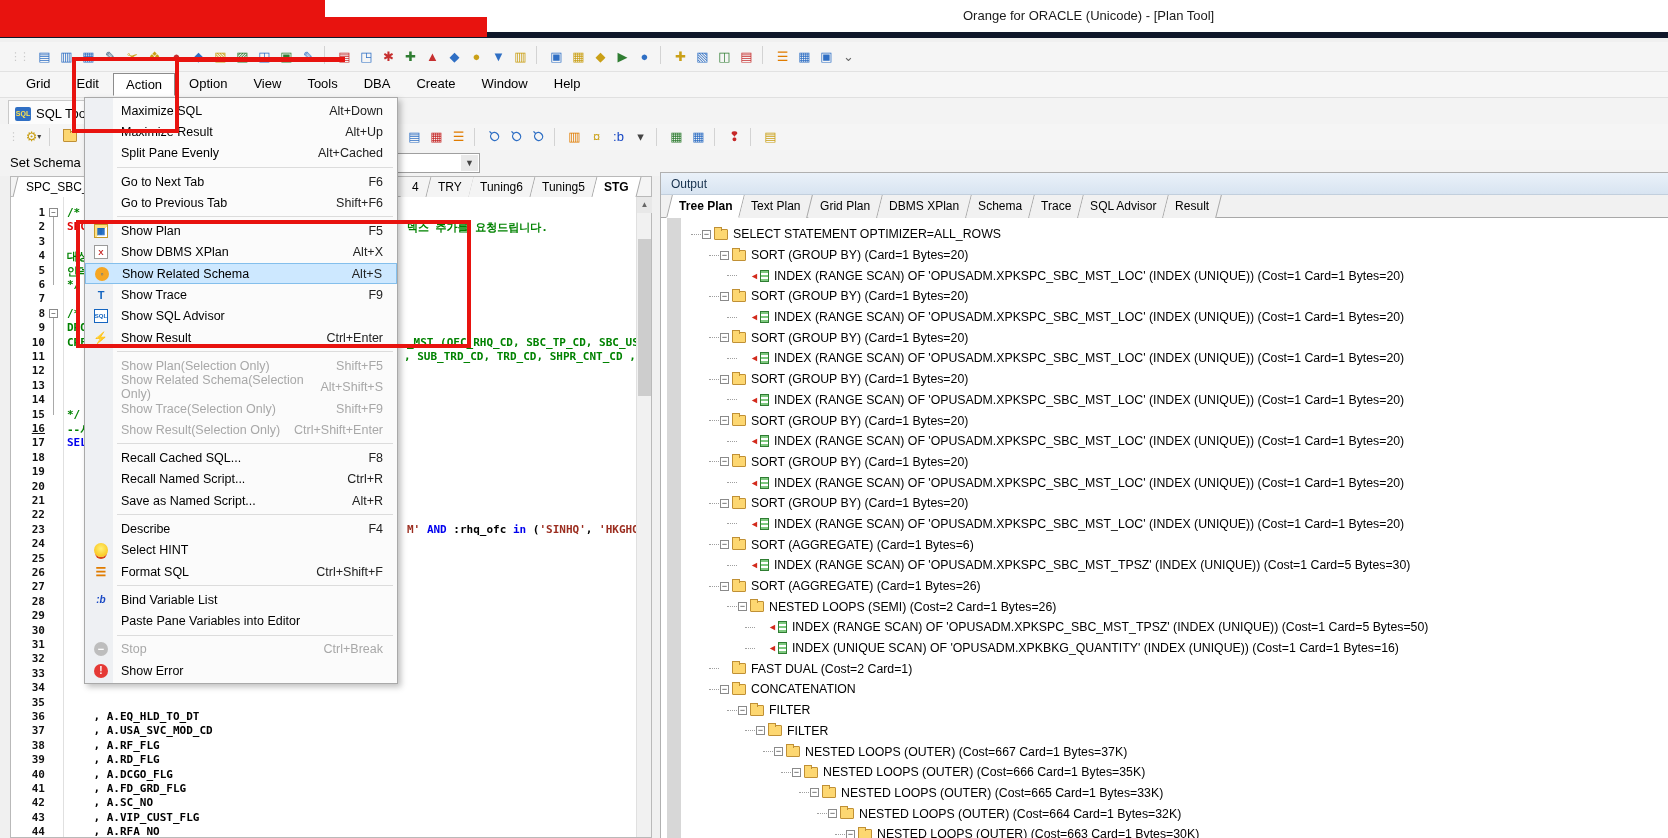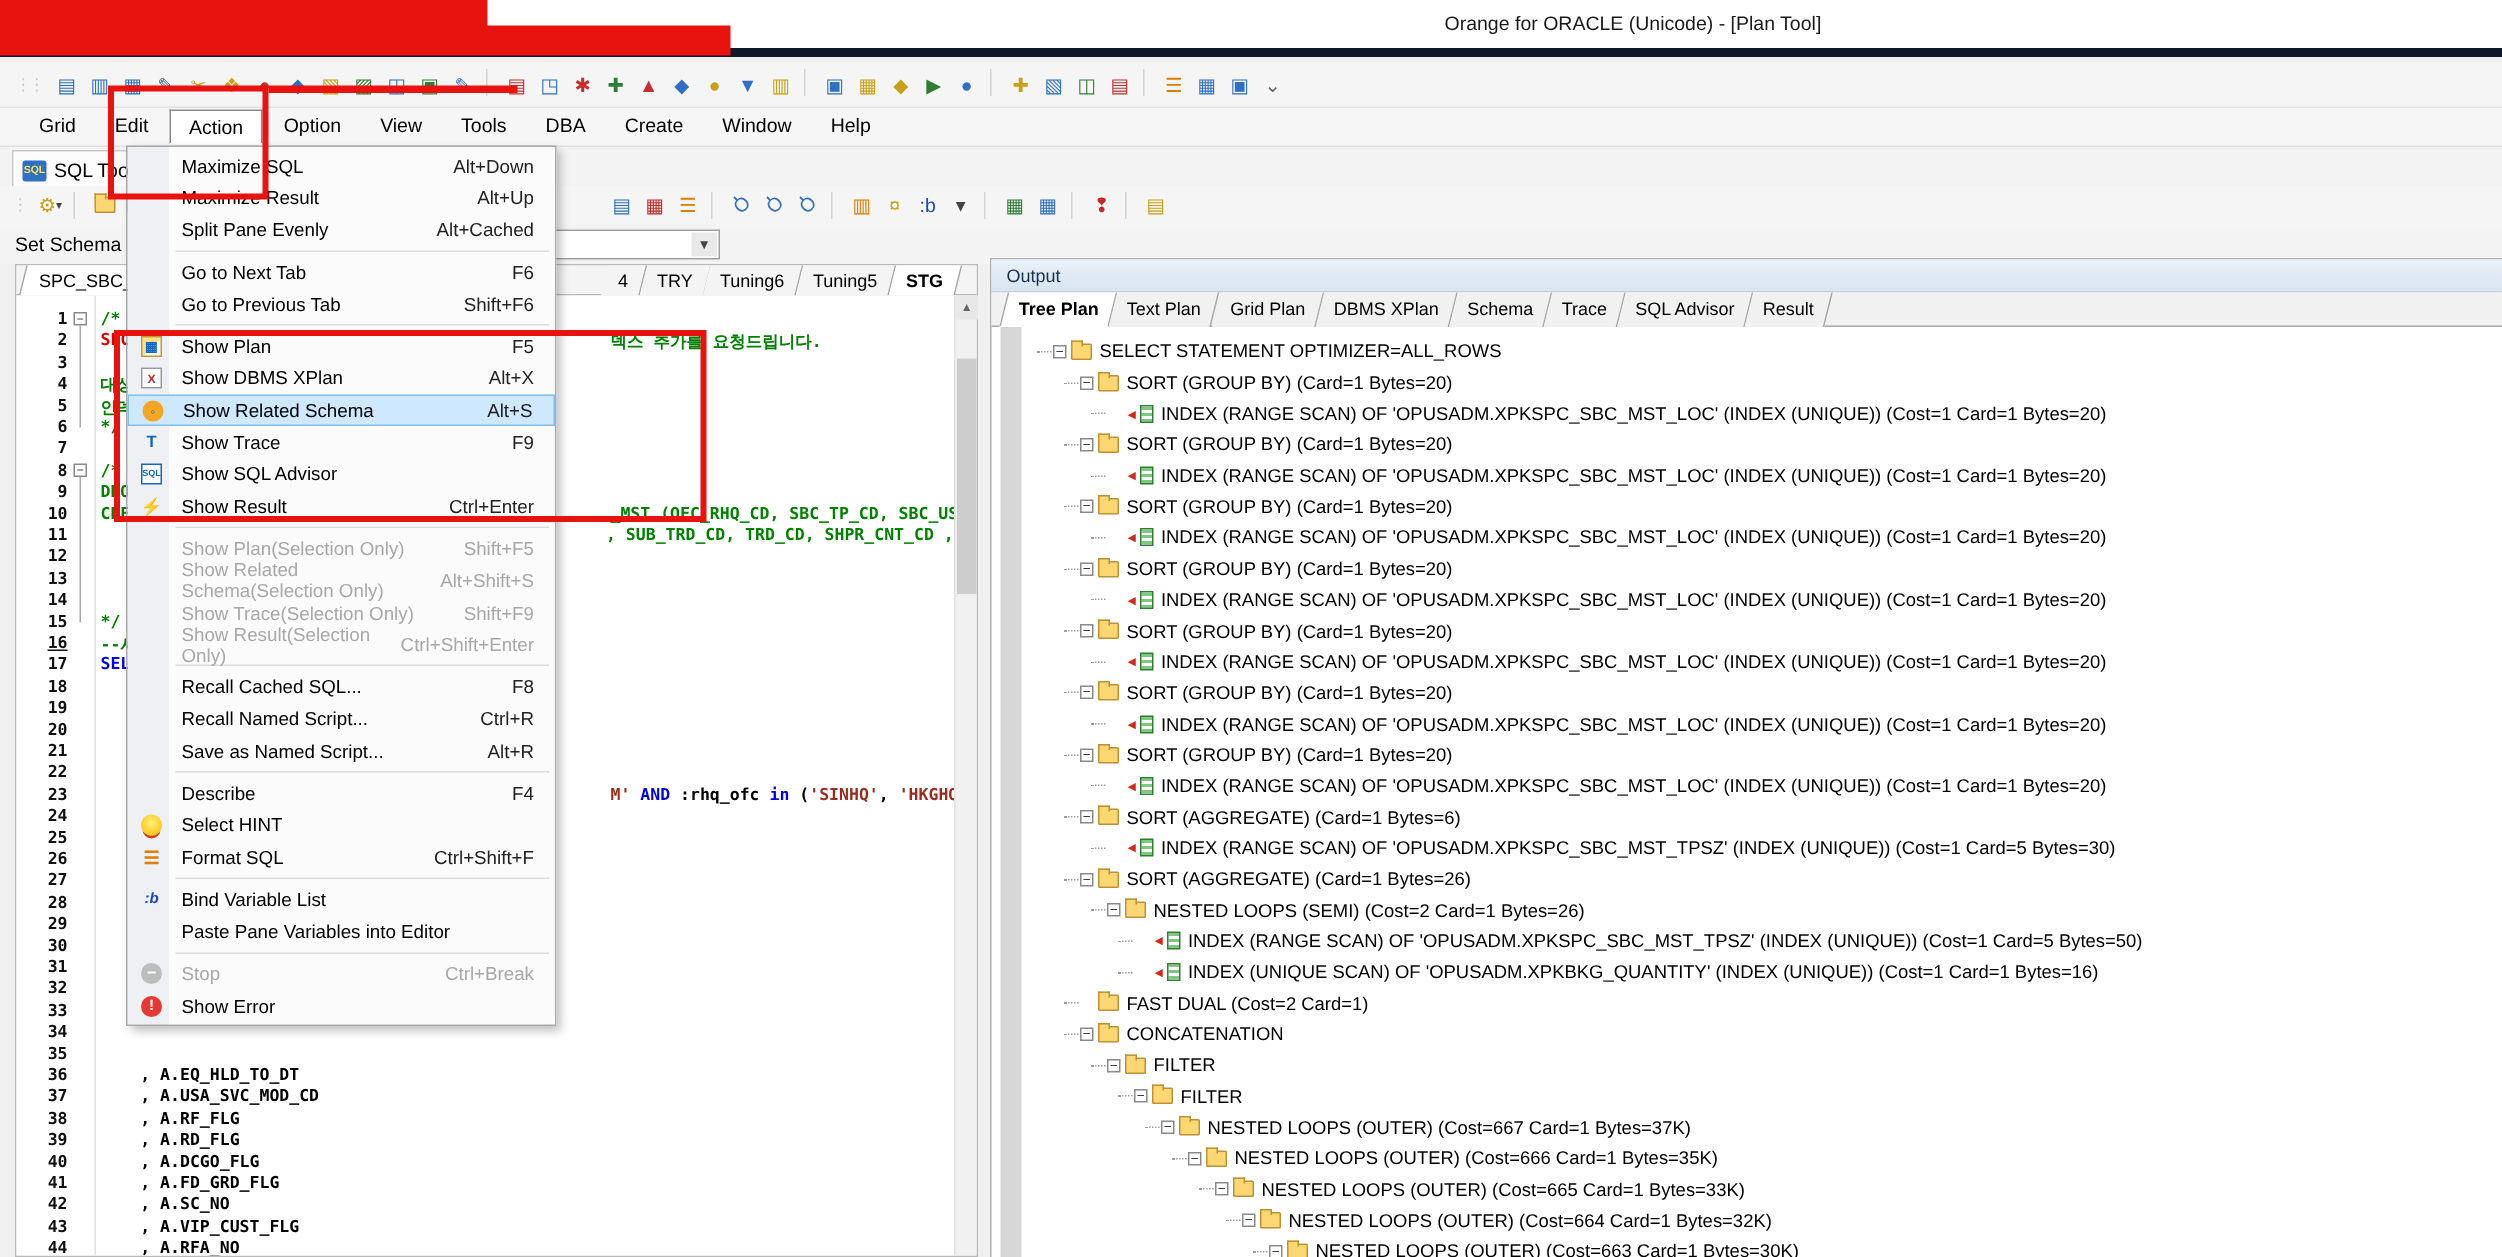--- a/index.html
+++ b/index.html
@@ -98,21 +98,21 @@
   .tree { flex:1; padding-top:6px; overflow:hidden; }
   .tree-row { height:20.7px; display:flex; align-items:center; font-size:12.3px; white-space:nowrap; }
   .t-conn { width:10px; border-top:1px dotted #9f9f9f; margin-right:1px; }
   .t-exp { width:9px; height:9px; border:1px solid #8a8a8a; background:#fff; font-size:9px; line-height:7px;
            text-align:center; color:#333; margin-right:3px; flex:none; }
   .t-noexp { width:12px; flex:none; }
   .t-arrow { color:#d22a1c; font-size:9px; margin:0 1px 0 0; }
   .t-label { margin-left:5px; }
 
   
-  .dmenu { position:absolute; left:84px; top:97px; width:287px; z-index:50;
+  .dmenu { position:absolute; left:84px; top:97px; width:314px; z-index:50;
            background:linear-gradient(to right,#eef0f3 0,#eef0f3 28px,#fbfbfb 28px);
            border:1px solid #a9a9a9; box-shadow:3px 3px 6px rgba(0,0,0,.25); padding:2px 0; }
   .dm-item { height:21.3px; display:flex; align-items:center; font-size:12.5px; padding:0 2px; }
   .dm-item .ic { width:28px; flex:none; display:flex; justify-content:center; align-items:center; }
   .dm-item .lbl { flex:1; padding-left:6px; }
   .dm-item .sc { padding-right:12px; color:#222; }
   .dm-item.disabled .lbl, .dm-item.disabled .sc { color:#a8a8a8; }
   .dm-item.selected { background:#cde8ff; border:1px solid #84bfec; height:21.3px; }
   .dm-sep { height:1px; background:#dcdcdc; margin:3px 4px 3px 32px; }
   .mi { width:14px; height:14px; display:inline-flex; align-items:center; justify-content:center;

